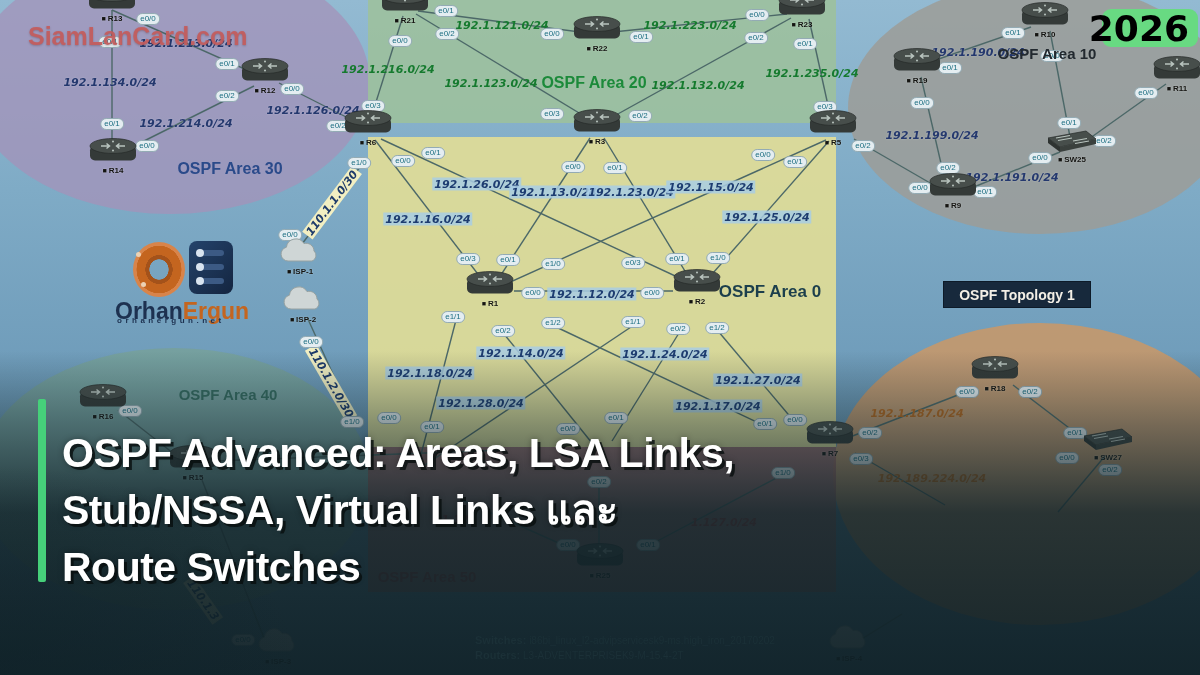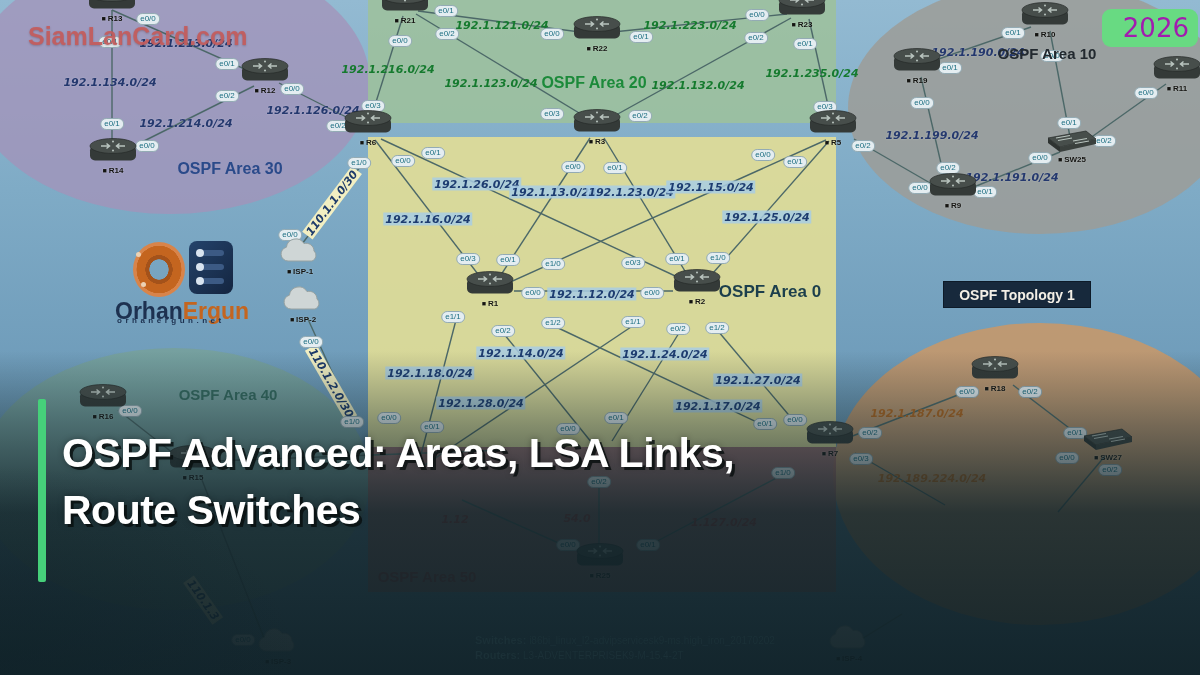--- a/index.html
+++ b/index.html
@@ -42,21 +42,21 @@
   .al-a10{color:#22292f;}
   .al-a0{color:#1c3f4c;font-size:17px;}
   .al-a40{color:#34695f;}
   .al-a50{color:#a03a3a;}
   
   .watermark{position:absolute;left:28px;top:22px;z-index:4;font-size:25px;font-weight:700;
     color:rgba(196,92,92,.92);text-shadow:0 1px 2px rgba(60,20,20,.25);}
   .badge{position:absolute;left:1102px;top:9px;z-index:7;width:96px;height:38px;background:#68da82;
     border-radius:9px;display:flex;align-items:center;justify-content:flex-end;padding-right:9px;
     box-sizing:border-box;}
-  .badge span{font-size:26px;font-weight:400;color:#a21caf;font-family:"DejaVu Sans",sans-serif;}
+  .badge span{font-size:36px;font-weight:700;color:#000000;font-family:"DejaVu Sans",sans-serif;}
   .topobox{position:absolute;left:943px;top:281px;z-index:4;width:146px;height:25px;background:#17293c;
     border:1px solid #0d1a28;display:flex;align-items:center;justify-content:center;}
   .topobox span{color:#f3efe6;font-weight:700;font-size:14px;}
   
   .oelogo{position:absolute;left:115px;top:240px;z-index:4;width:220px;height:85px;}
   .oe-o{position:absolute;left:18px;top:2px;width:52px;height:55px;border-radius:50%;
     background:radial-gradient(closest-side,rgba(0,0,0,0) 0 36%,#a4521a 38% 52%,#c4651f 53% 86%,#d8844a 87% 100%);}
   .oe-dot{position:absolute;width:5px;height:5px;border-radius:50%;background:#ecd2b4;}
   .oe-e{position:absolute;left:74px;top:1px;width:44px;height:53px;border-radius:8px;
     background:linear-gradient(135deg,#24436b,#142540);}
@@ -658,20 +658,21 @@
       <span class="p1">Orhan</span><span class="p2">Ergun</span>
     </div>
     <div class="oe-net">orhanergun.net</div>
   </div>
 
   <div class="shade"></div>
 
   <div class="accentbar"></div>
   <div class="title">
     <div>OSPF Advanced: Areas, LSA Links,</div>
+    <div>Stub/NSSA, Virtual Links และ</div>
     <div>Route Switches</div>
   </div>
 
   <div class="footer">
     <div><b>Switches:</b> <span>i86bi_linux_l2-advipservicesk9-ms.high_iron_20170202</span></div>
     <div><b>Routers:</b> <span>L3-ADVENTERPRISEK9-M-15.4-2T</span></div>
   </div>
 
 
 </div>

